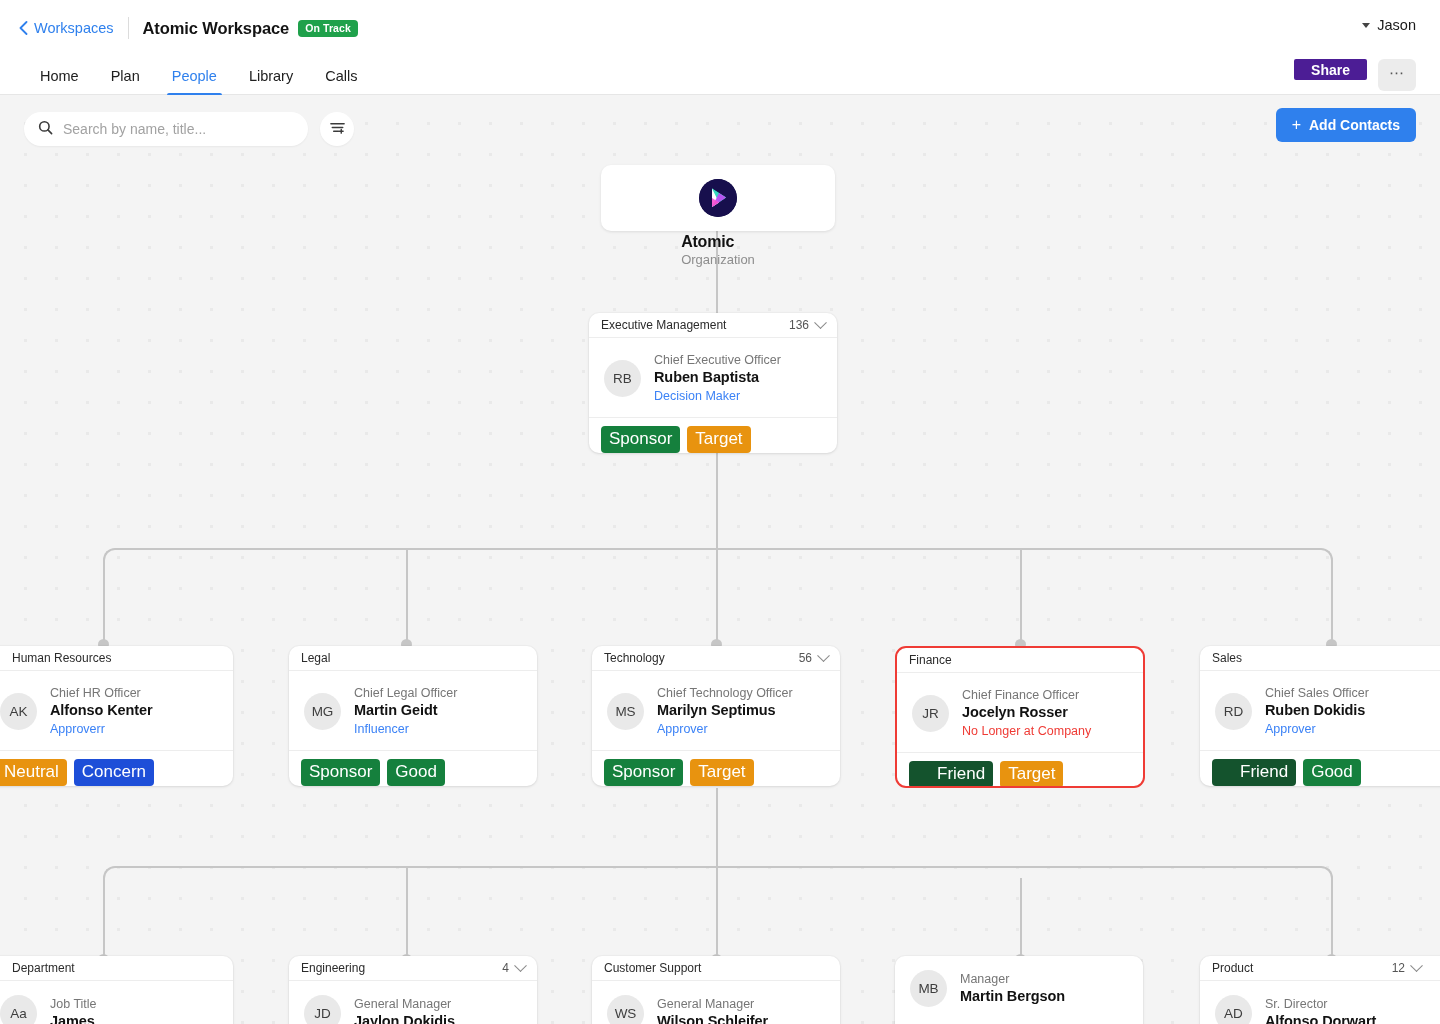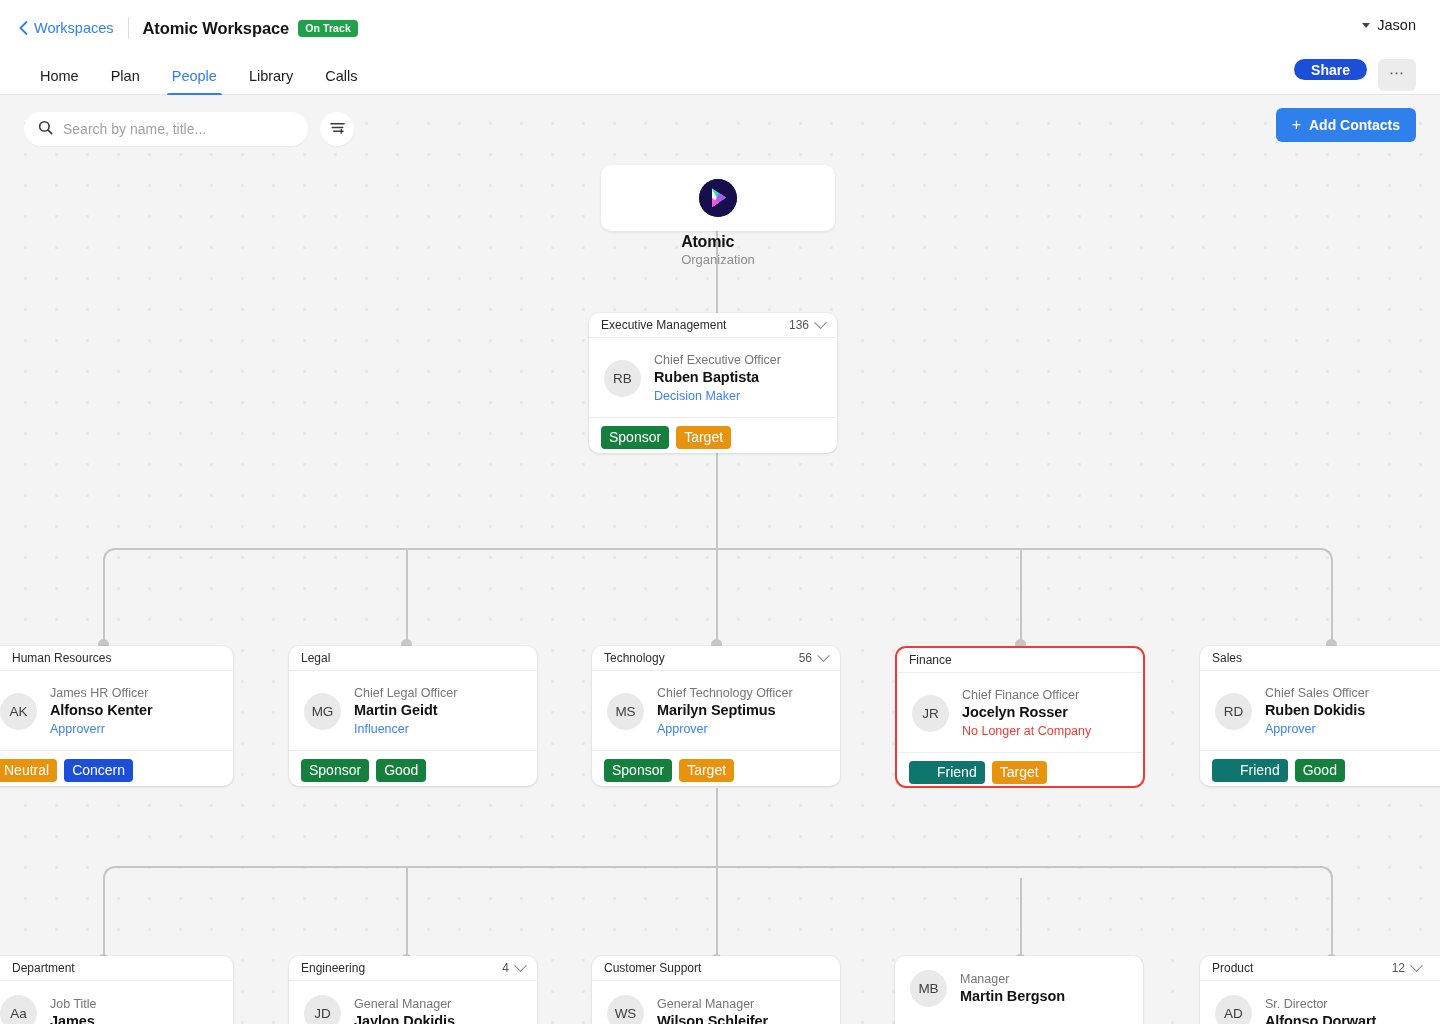--- a/index.html
+++ b/index.html
@@ -52,22 +52,22 @@
   .tab {
     font-size: 14.5px; color: #202020; padding: 0 16px 11px; cursor: pointer; position: relative;
   }
   .tab.active { color: #2f80ed; }
   .tab.active:after {
     content: ""; position: absolute; left: 11px; right: 11px; bottom: 0; height: 2.5px;
     background: #2f80ed; border-radius: 2px 2px 0 0;
   }
 
   .btn-share {
-    position: absolute; right: 73px; top: 59px; background: #1d4ed8; color: #fff;
-    font-size: 14px; font-weight: 700; border: none; border-radius: 14px;
+    position: absolute; right: 73px; top: 59px; background: #4c1d95; color: #fff;
+    font-size: 14px; font-weight: 700; border: none; border-radius: 2px;
     padding: 0 17px; height: 21px; cursor: pointer;
   }
   .btn-more {
     position: absolute; right: 24px; top: 59px; width: 38px; height: 32px;
     background: #ececec; border: none; border-radius: 6px; cursor: pointer;
     color: #555; font-size: 15px; line-height: 1; display: flex; align-items: center; justify-content: center;
     letter-spacing: 1px; padding-bottom: 5px;
   }
 
   
@@ -139,24 +139,24 @@
     display: flex; align-items: center; justify-content: center; font-size: 13.5px; flex: none;
   }
   .ptitle { font-size: 12.5px; color: #767676; line-height: 1.3; }
   .pname { font-size: 14.5px; font-weight: 700; color: #121212; line-height: 1.35; letter-spacing: -0.1px; }
   .prole { font-size: 12.5px; color: #3b82f6; line-height: 1.35; }
   .prole.danger { color: #ef3b35; }
   .card-foot {
     border-top: 1px solid #ededed; padding: 8px 12px 9px; display: flex; gap: 7px;
   }
   .tag {
-    font-size: 14px; color: #fff; padding: 3px 8px 4px; border-radius: 4px; font-weight: 400;
+    font-size: 17px; color: #fff; padding: 3px 8px 4px; border-radius: 4px; font-weight: 400;
   }
   .t-green-dark { background: #15803d; }
-  .t-green { background: #0f766e; padding-left: 28px; }
+  .t-green { background: #14532d; padding-left: 28px; }
   .t-orange { background: #e8930f; }
   .t-red { background: #1d4ed8; }
 
   
   .org-card {
     position: absolute; background: #fff; border-radius: 10px;
     box-shadow: 0 1px 3px rgba(0,0,0,.10);
     display: flex; align-items: center; gap: 16px; padding: 14px 18px; flex-direction: column;
   }
   .org-logo {
@@ -313,21 +313,21 @@
   </div>
 
   <div class="card" style="left:-48px; top:551px; width:281px; height:140px;">
     <div class="card-head">
       <span class="dept" style="margin-left:48px;">Human Resources</span>
       <span class="right"></span>
     </div>
     <div class="card-body" style="padding-left:48px;">
       <span class="avatar">AK</span>
       <span>
-        <div class="ptitle">James HR Officer</div>
+        <div class="ptitle">Chief HR Officer</div>
         <div class="pname">Alfonso Kenter</div>
         <div class="prole">Approverr</div>
       </span>
     </div>
     <div class="card-foot" style="padding-left:44px;">
       <span class="tag t-orange">Neutral</span>
       <span class="tag t-red">Concern</span>
     </div>
   </div>
 

